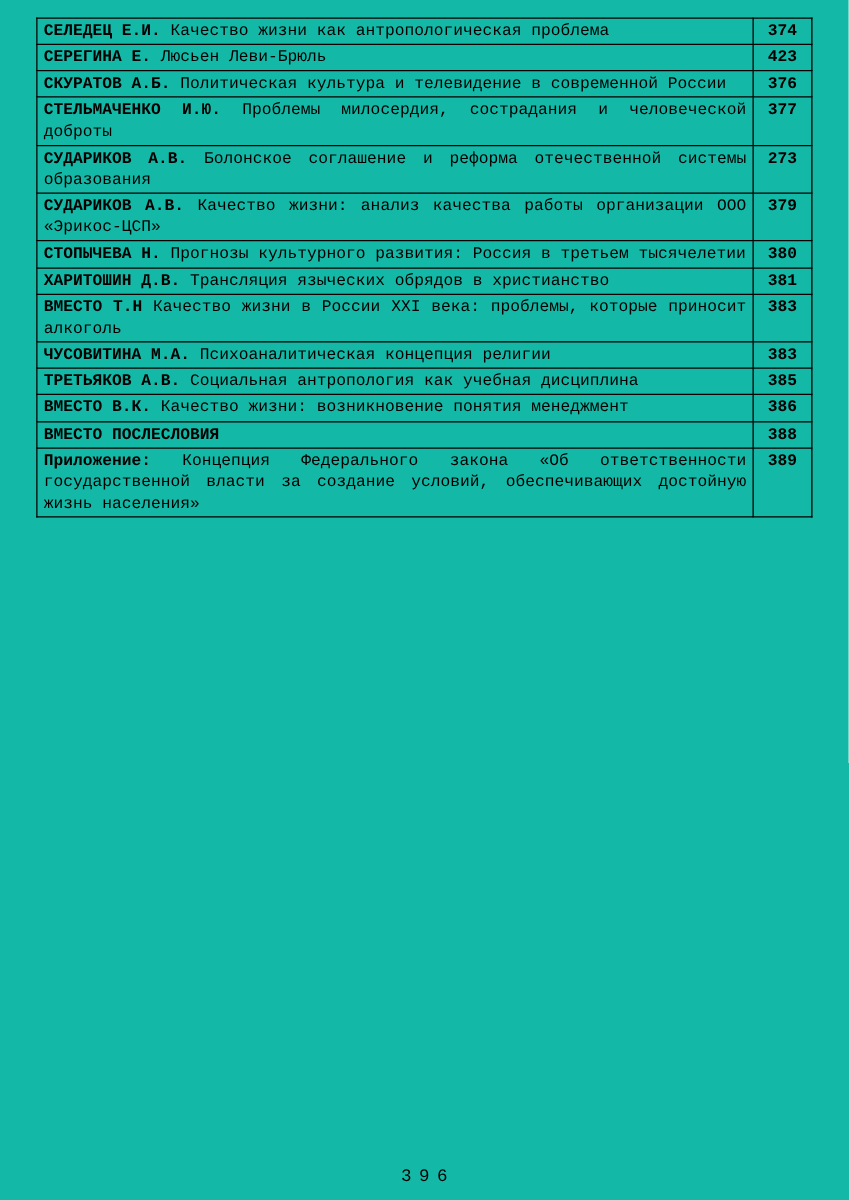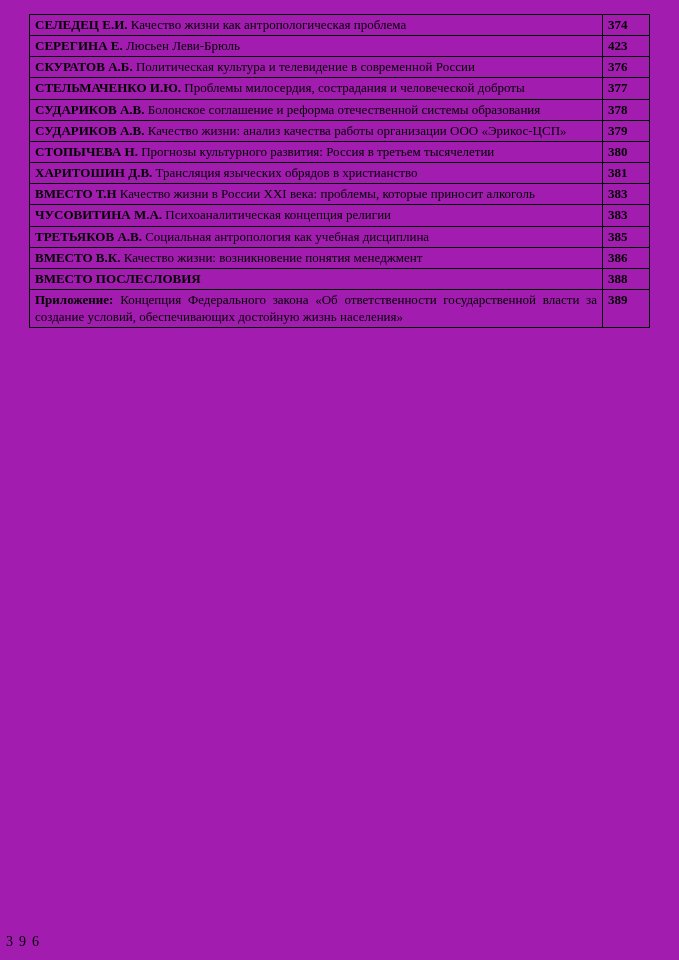--- a/index.html
+++ b/index.html
@@ -4,22 +4,22 @@
 <style>
   html, body {
     margin: 0;
     padding: 0;
     background: #ffffff;
   }
   .sheet {
     position: relative;
     width: 679px;
     height: 960px;
-    background: #a21caf;
-    font-family: Liberation Serif, serif;
+    background: #14b8a6;
+    font-family: Liberation Mono, monospace;
     color: #000000;
     overflow: hidden;
   }
   table.toc {
     border-collapse: collapse;
     width: 621px;
     margin: 14px 0 0 29px;
     table-layout: fixed;
   }
   table.toc, table.toc td {
@@ -32,28 +32,29 @@
     line-height: 1.32;
   }
   td.entry {
     text-align: justify;
   }
   td.entry b {
     font-weight: bold;
   }
   td.page {
     width: 36px;
+    text-align: center;
     font-weight: bold;
   }
   .footer {
     position: absolute;
     left: 0;
     right: 0;
     bottom: 10px;
-    text-align: left;
+    text-align: center;
     font-size: 14px;
     letter-spacing: 6px;
     padding-left: 6px; 
   }
 </style>
 </head>
 <body>
 
 <div class="sheet">
 
@@ -70,21 +71,21 @@
         <tr>
           <td class="entry"><b>СКУРАТОВ А.Б.</b> Политическая культура и телевидение в современной России</td>
           <td class="page">376</td>
         </tr>
         <tr>
           <td class="entry"><b>СТЕЛЬМАЧЕНКО И.Ю.</b> Проблемы милосердия, сострадания и человеческой доброты</td>
           <td class="page">377</td>
         </tr>
         <tr>
           <td class="entry"><b>СУДАРИКОВ А.В.</b> Болонское соглашение и реформа отечественной системы образования</td>
-          <td class="page">378</td>
+          <td class="page">273</td>
         </tr>
         <tr>
           <td class="entry"><b>СУДАРИКОВ А.В.</b> Качество жизни: анализ качества работы организации ООО «Эрикос-ЦСП»</td>
           <td class="page">379</td>
         </tr>
         <tr>
           <td class="entry"><b>СТОПЫЧЕВА Н.</b> Прогнозы культурного развития: Россия в третьем тысячелетии</td>
           <td class="page">380</td>
         </tr>
         <tr>

